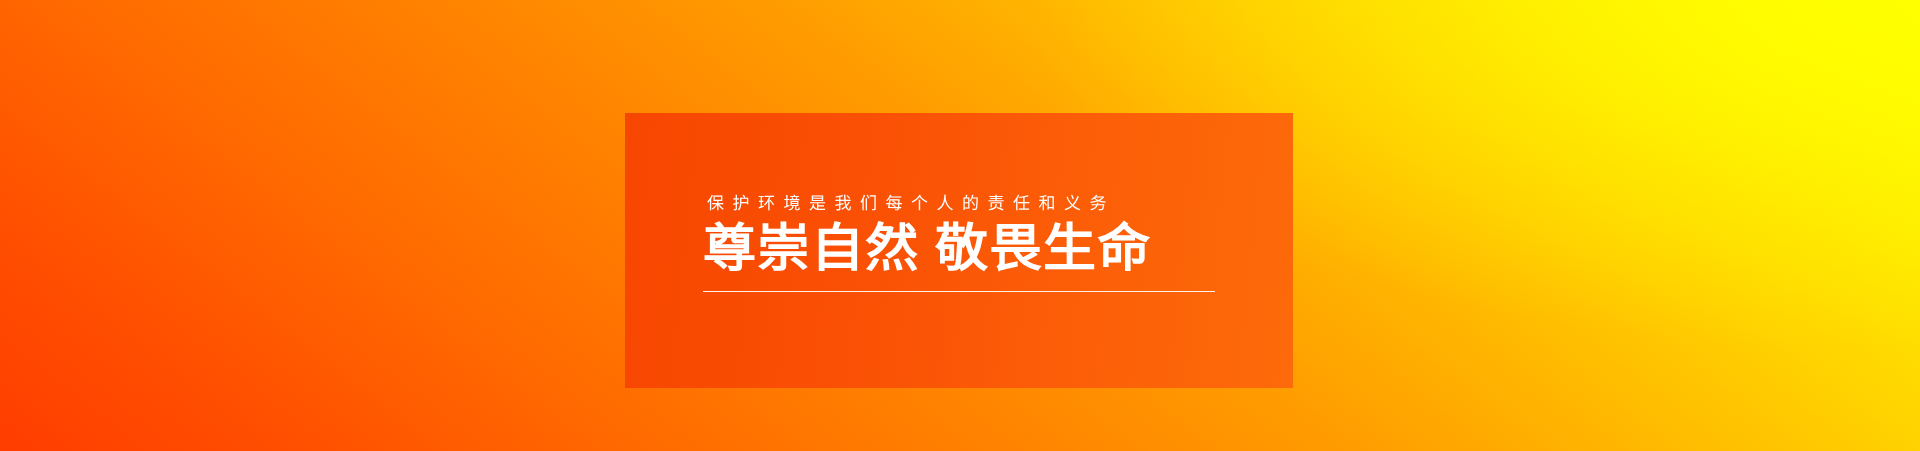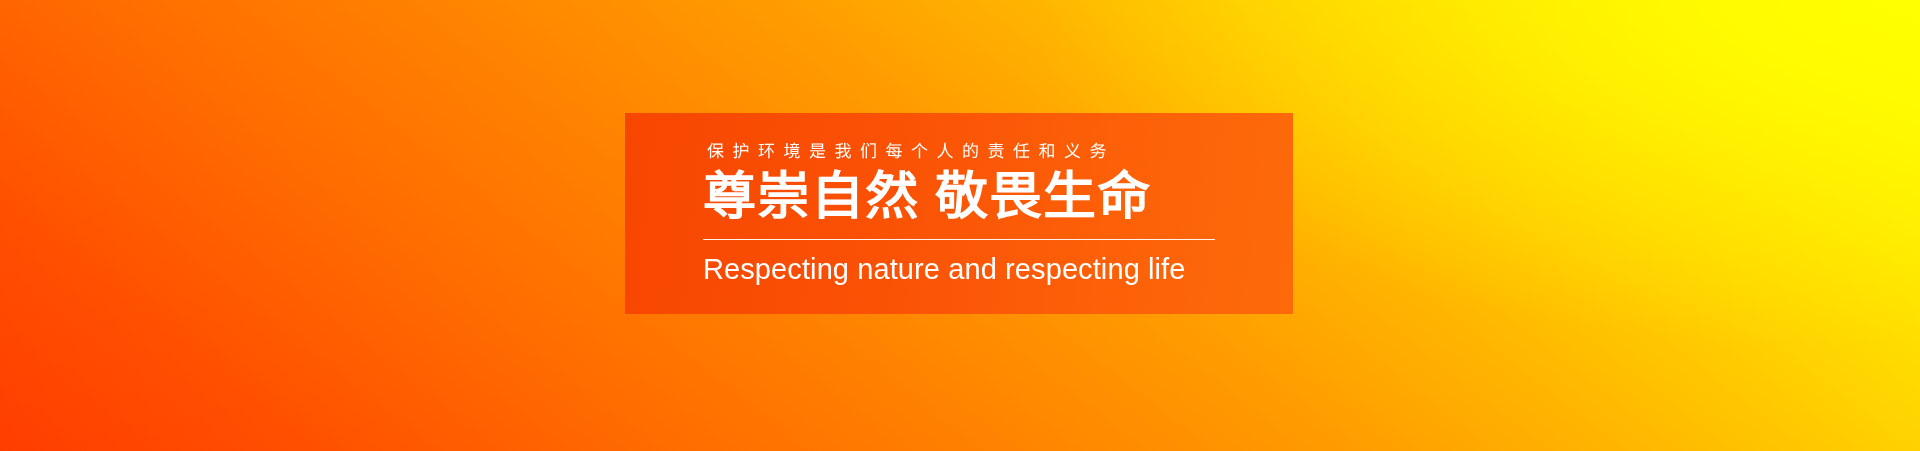--- a/index.html
+++ b/index.html
@@ -48,21 +48,21 @@
                 rgba(255,255,0,0.35) 32%,
                 rgba(255,255,0,0.0) 62%);
   }
 
   
   .panel {
     position: absolute;
     left: 625px;
     top: 113px;
     width: 668px;
-    height: 201px;
+    height: 275px;
     box-sizing: border-box;
     z-index: 3;
     background-color: #fa5005;
     background-image: linear-gradient(96deg,
         #f74600 0%,
         #fa5105 38%,
         #fc6008 72%,
         #fd6a0a 100%);
     display: flex;
     flex-direction: column;
@@ -118,17 +118,16 @@
 <div class="banner">
 
   <div class="panel">
 
     <div class="subtitle-cn">保护环境是我们每个人的责任和义务</div>
 
     <div class="headline-cn">尊崇自然 敬畏生命</div>
 
     <div class="divider"></div>
 
-    <div class="subtitle-en">Respecting nature and respecting life</div>
 
   </div>
 
 </div>
 
 </body></html>

